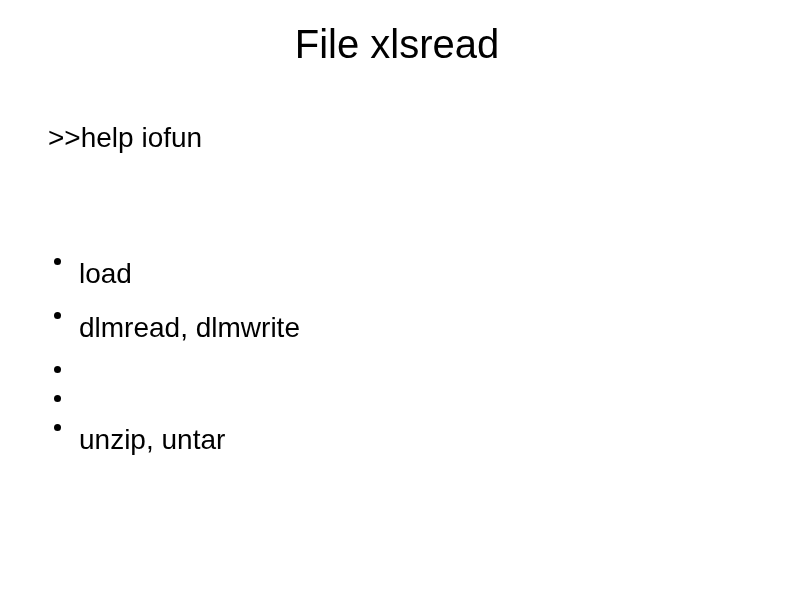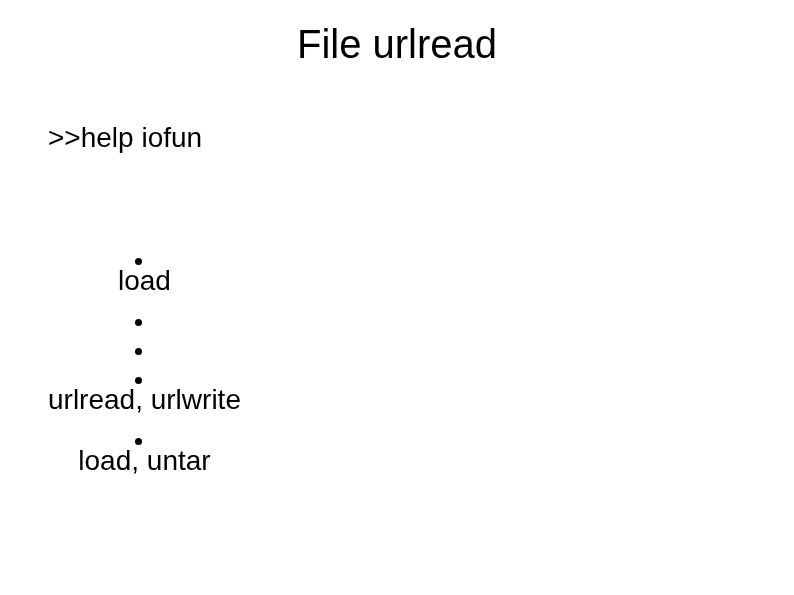--- a/index.html
+++ b/index.html
@@ -37,58 +37,57 @@
     margin-bottom: 6px;
   }
   .bullets {
     position: absolute;
     top: 258px;
     left: 48px;
     font-size: 28px;
   }
   .bullet-row {
     display: flex;
-    align-items: center;
+    align-items: flex-start;
     margin-bottom: 22px;
-    flex-direction: column;
   }
   .dot {
     display: inline-block;
     width: 7px;
     height: 7px;
     border-radius: 50%;
     background: #000000;
     margin-right: 18px;
     margin-left: 6px;
     flex-shrink: 0;
   }
 </style>
 </head>
 <body>
 
 <div class="slide">
-  <div class="title">File urlread</div>
+  <div class="title">File xlsread</div>
 
   <div class="commands">
     <div class="cmd-line">&gt;&gt;help iofun</div>
   </div>
 
   <div class="bullets">
     <div class="bullet-row">
       <span class="dot"></span>
       <span>load</span>
     </div>
     <div class="bullet-row">
       <span class="dot"></span>
+      <span>dlmread, dlmwrite</span>
     </div>
     <div class="bullet-row">
       <span class="dot"></span>
     </div>
     <div class="bullet-row">
       <span class="dot"></span>
-      <span>urlread, urlwrite</span>
     </div>
     <div class="bullet-row">
       <span class="dot"></span>
-      <span>load, untar</span>
+      <span>unzip, untar</span>
     </div>
   </div>
 </div>
 
 </body></html>

